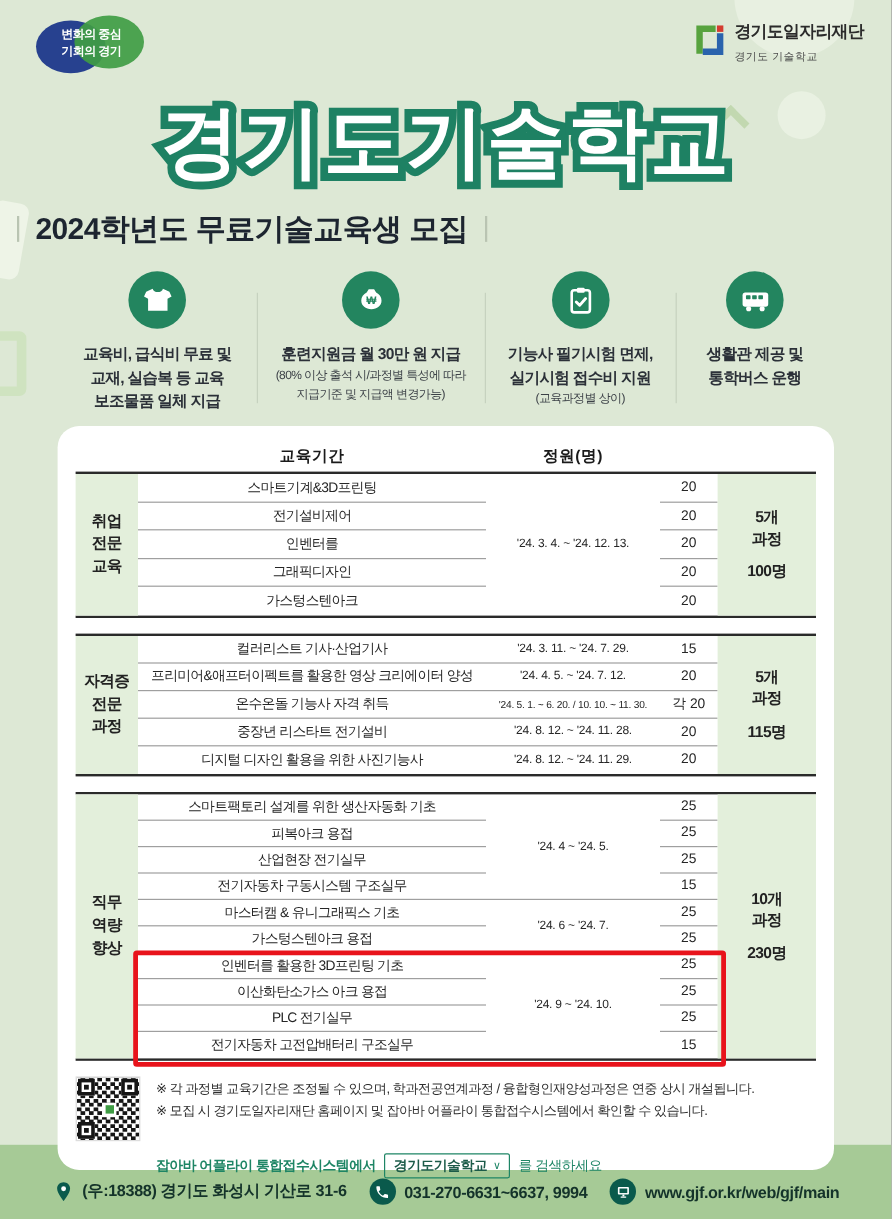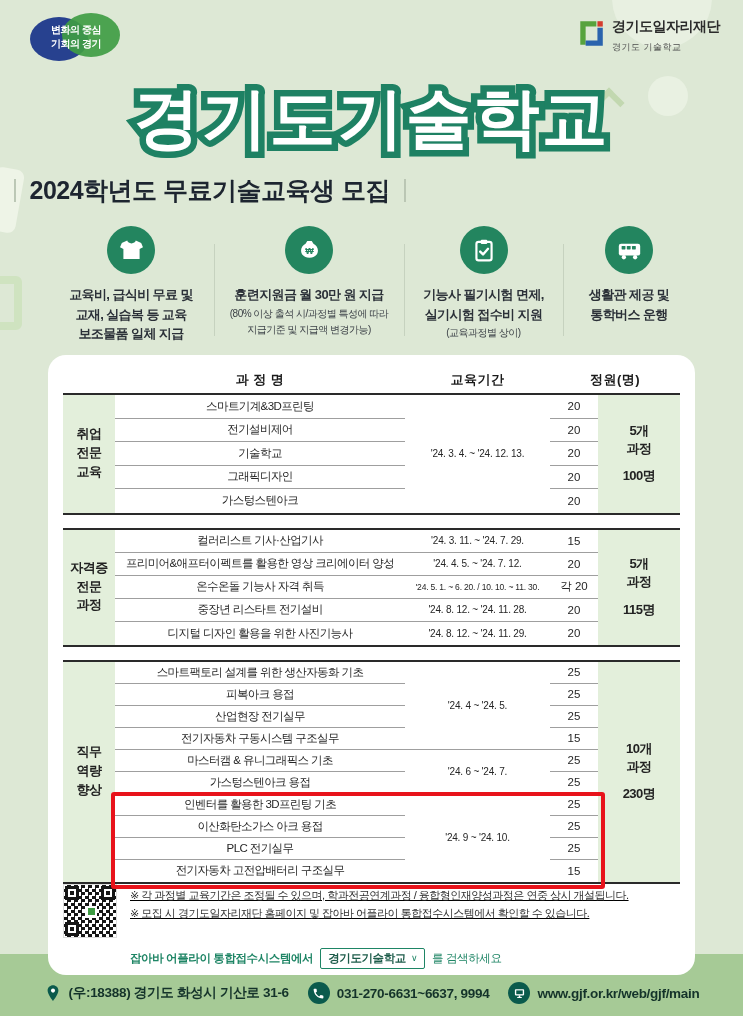--- a/index.html
+++ b/index.html
@@ -65,21 +65,21 @@
   .name-cell { font-size:11.5px; color:#262626; letter-spacing:-0.6px; }
   .period-cell { font-size:10px; color:#262626; letter-spacing:-0.2px; white-space:nowrap; }
   .cap-cell { font-size:11.5px; color:#262626; }
   .rowline { border-bottom:1px solid #9f9f9f; }
   .summary-cell { flex-direction:column; font-size:13px; font-weight:800; color:#222; line-height:1.4; letter-spacing:-0.5px; }
   .summary-cell .total { margin-top:9px; }
 
   .highlight-box { position:absolute; left:48px; top:130px; width:494px; height:97px; border:4px solid #e8131b; border-radius:3px; z-index:5; pointer-events:none; }
 
   
-  .notes-row { display:flex; margin-top:0;text-decoration:underline; }
+  .notes-row { display:flex; margin-top:13px; }
   .qr { position:relative; width:54px; height:54px; background:#fff; border:1px solid #ddd; flex:none;
         background-image:conic-gradient(#161616 90deg,#fff 90deg 180deg,#161616 180deg 270deg,#fff 270deg);
         background-size:7px 7px; }
   .finder { position:absolute; width:14px; height:14px; border:3px solid #161616; background:#fff; }
   .finder::after { content:""; position:absolute; left:2px; top:2px; width:4px; height:4px; background:#161616; }
   .finder.tl { left:1px; top:1px; } .finder.tr { right:1px; top:1px; } .finder.bl { left:1px; bottom:1px; }
   .qr-center { position:absolute; left:21px; top:21px; width:12px; height:12px; background:#fff; display:flex; align-items:center; justify-content:center; }
   .qr-center::after { content:""; width:7px; height:7px; background:#3f9c44; }
 
   .notes-text { margin-left:13px; padding-top:2px; }
@@ -181,34 +181,33 @@
       </div>
       <div class="f-line">생활관 제공 및</div>
       <div class="f-line">통학버스 운행</div>
     </div>
   </div>
 
   <div class="card">
 
     <div class="thead">
       <div></div>
-      <div>과 정 명</div>
       <div>교육기간</div>
       <div>정원(명)</div>
     </div>
 
     <div class="section s1">
       <div class="cell c1 greencell label-cell" style="grid-row:1/span 5">
         <span>취업</span>
         <span>전문</span>
         <span>교육</span>
       </div>
       <div class="cell c2 name-cell rowline" style="grid-row:1">스마트기계&amp;3D프린팅</div>
       <div class="cell c2 name-cell rowline" style="grid-row:2">전기설비제어</div>
-      <div class="cell c2 name-cell rowline" style="grid-row:3">기술학교</div>
+      <div class="cell c2 name-cell rowline" style="grid-row:3">인벤터를</div>
       <div class="cell c2 name-cell rowline" style="grid-row:4">그래픽디자인</div>
       <div class="cell c2 name-cell" style="grid-row:5">가스텅스텐아크</div>
       <div class="cell c3 period-cell" style="grid-row:1/span 5">'24. 3. 4. ~ '24. 12. 13.</div>
       <div class="cell c4 cap-cell rowline" style="grid-row:1">20</div>
       <div class="cell c4 cap-cell rowline" style="grid-row:2">20</div>
       <div class="cell c4 cap-cell rowline" style="grid-row:3">20</div>
       <div class="cell c4 cap-cell rowline" style="grid-row:4">20</div>
       <div class="cell c4 cap-cell" style="grid-row:5">20</div>
       <div class="cell c5 greencell summary-cell" style="grid-row:1/span 5">
         <span>5개</span>

